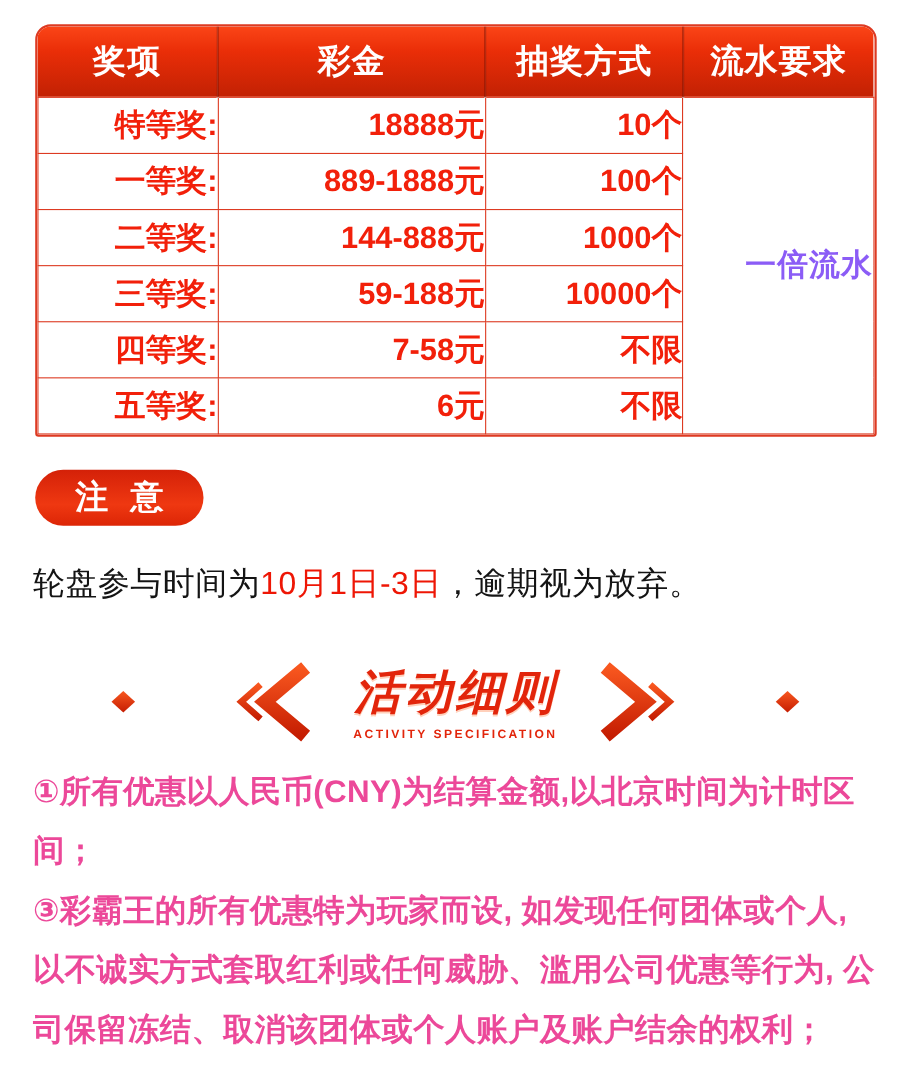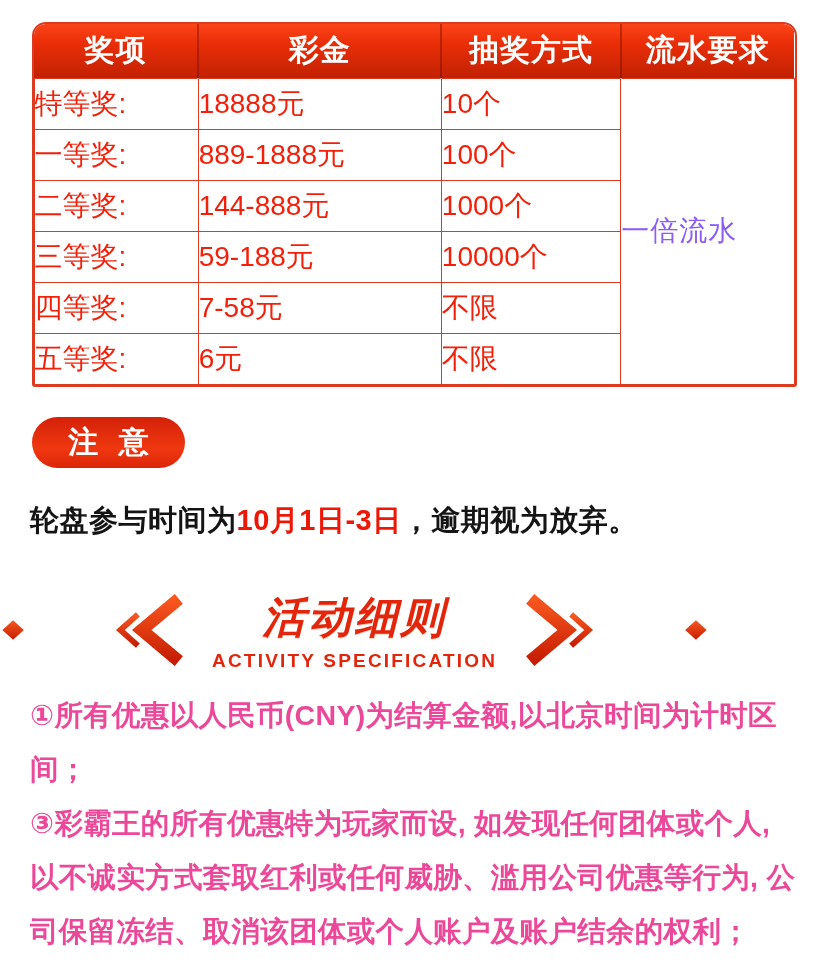--- a/index.html
+++ b/index.html
@@ -19,75 +19,75 @@
     border-radius:14px 14px 3px 3px;
     overflow:hidden;
   }
   table.prize-table { width:100%; border-collapse:collapse; table-layout:fixed; }
   col.c-label    { width:21.6%; }
   col.c-amount   { width:32.0%; }
   col.c-draws    { width:23.6%; }
   col.c-turnover { width:22.8%; }
 
   .prize-table thead th {
-    height:54px;
+    height:64px;
     background:linear-gradient(180deg,#fb4517 0%,#ea2e08 35%,#c22103 100%);
     color:#ffffff;
     font-size:30px; font-weight:700;
     border-left:2px solid rgba(120,16,0,.45);
     letter-spacing:1px;
   }
   .prize-table thead th:first-child { border-left:none; }
 
   .prize-table td {
     height:51px;
     border:1.5px solid #dd3a22;
-    text-align:left; vertical-align:middle;
-    font-size:28px; font-weight:400;
+    text-align:right; vertical-align:middle;
+    font-size:28px; font-weight:700;
     color:#f2200a;
   }
   .prize-table td.turnover-cell {
     color:#8b5cf6;
     font-size:28px;
     letter-spacing:1px;
   }
 
   
   .notice-badge {
     margin:30px 0 0 32px;
     width:153px; height:51px;
     border-radius:26px;
     background:linear-gradient(180deg,#d42108 0%,#ef3811 62%,#dc2506 100%);
     display:flex; align-items:center; justify-content:center;
     color:#ffffff; font-size:30px; font-weight:700; letter-spacing:6px;
     text-indent:6px;
   }
   .notice-line {
     margin:33px 0 0 30px;
-    font-size:29px; font-weight:700; color:#141414;
+    font-size:29px; font-weight:400; color:#141414;
     letter-spacing:0.5px;
   }
   .notice-line .highlight { color:#ee1605; }
 
   
   .section-header {
     margin-top:48px;
-    display:flex; align-items:center; 
-    gap:24px;
+    display:flex; align-items:center; justify-content:center;
+    gap:12px;
   }
   .flourish { width:188px; height:78px; flex:0 0 auto; }
   .section-titles { text-align:center; min-width:230px; }
   .section-title {
     font-size:43px; font-weight:900; font-style:italic;
     color:#e2250b; letter-spacing:3px;
     text-shadow:0 1px 0 rgba(255,120,60,.35);
   }
   .section-subtitle {
     margin-top:3px;
-    font-size:19px; font-weight:700; color:#e2250b;
+    font-size:11px; font-weight:700; color:#e2250b;
     letter-spacing:2.2px;
   }
 
   
   .rules { margin:16px 30px 0 30px; }
   .rules p {
     font-size:28.5px; font-weight:700; color:#ec4899;
     line-height:54px; letter-spacing:0.3px;
     text-align:left;
   }

